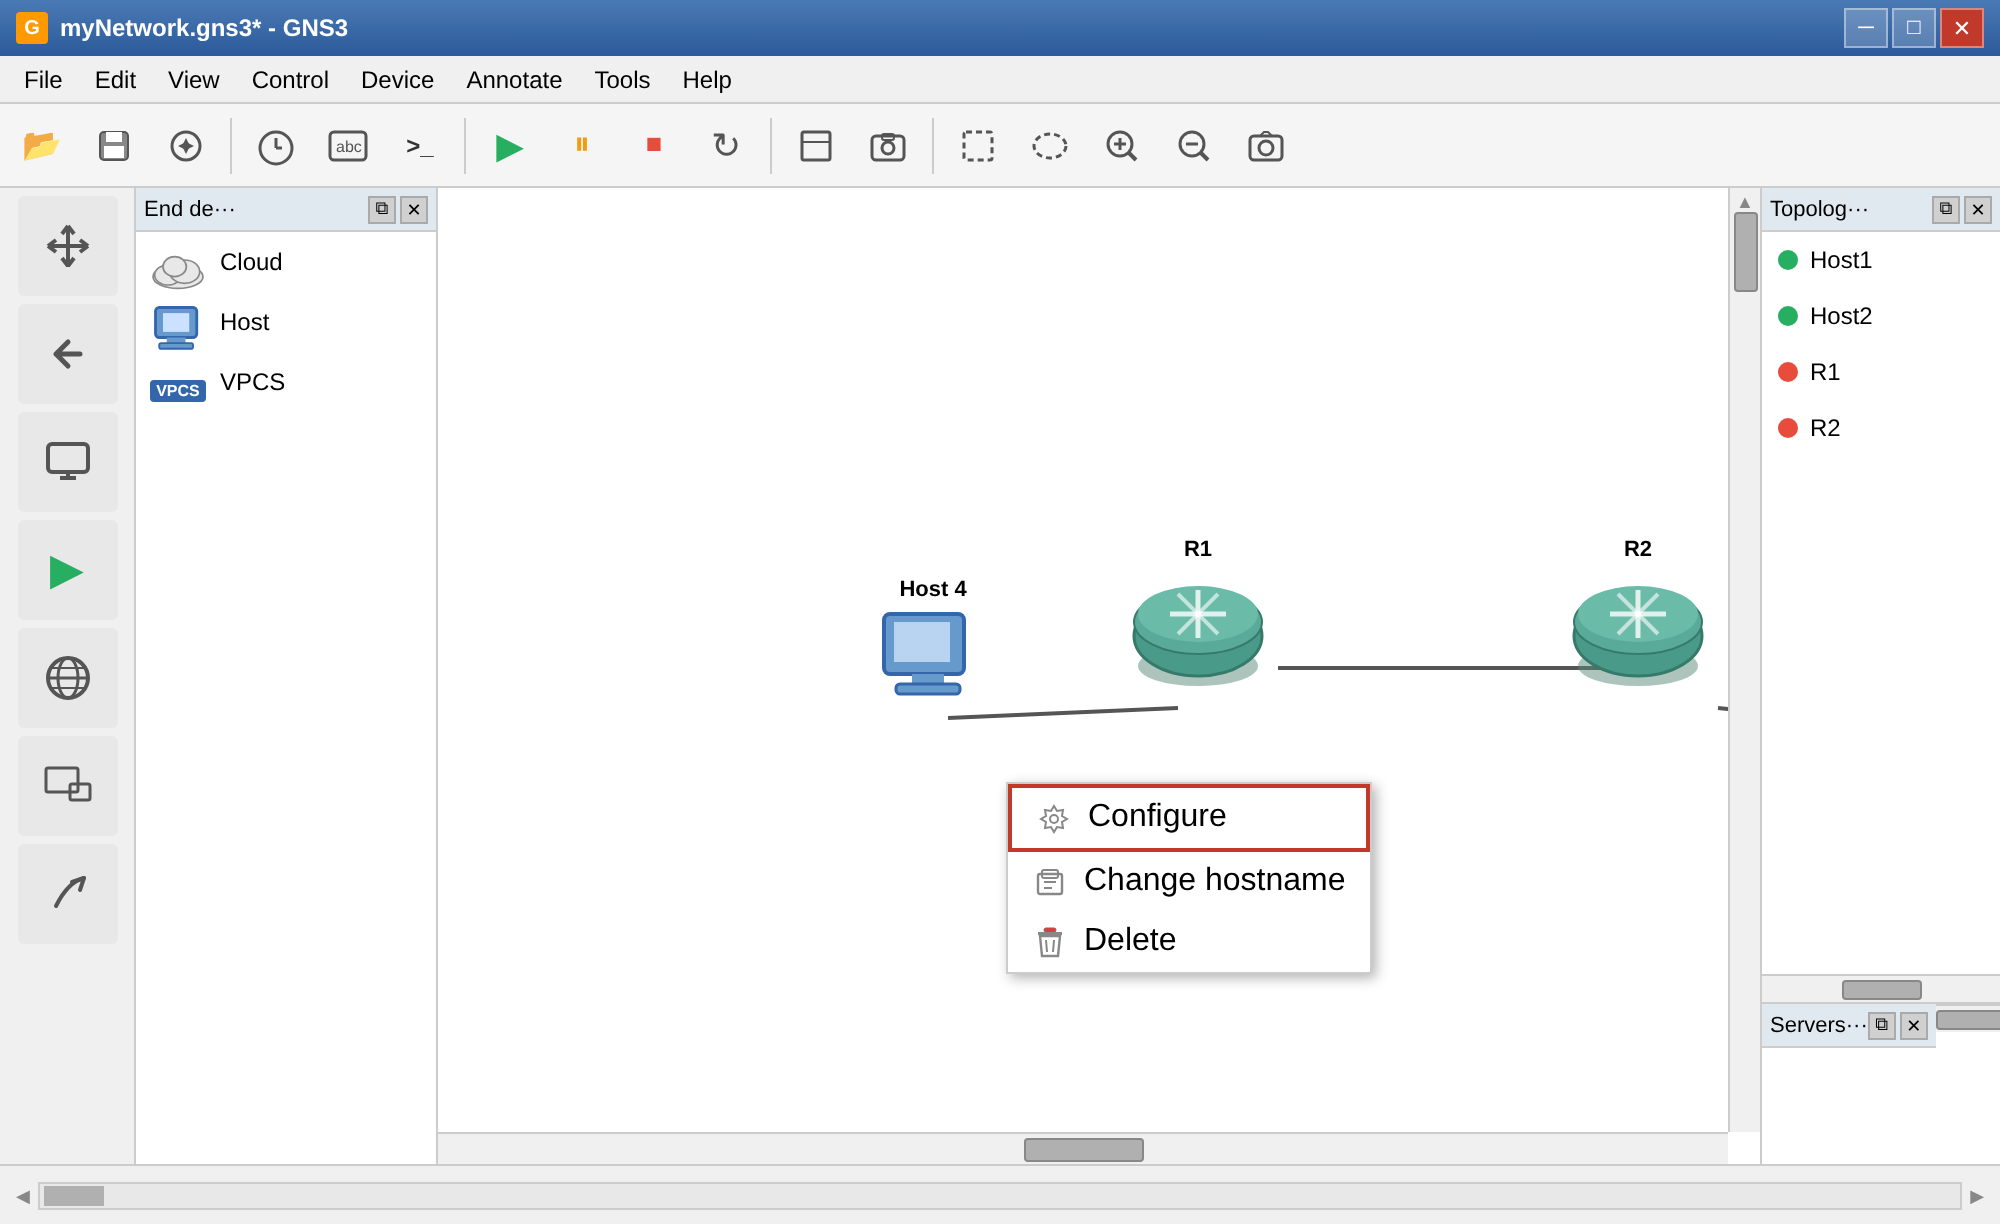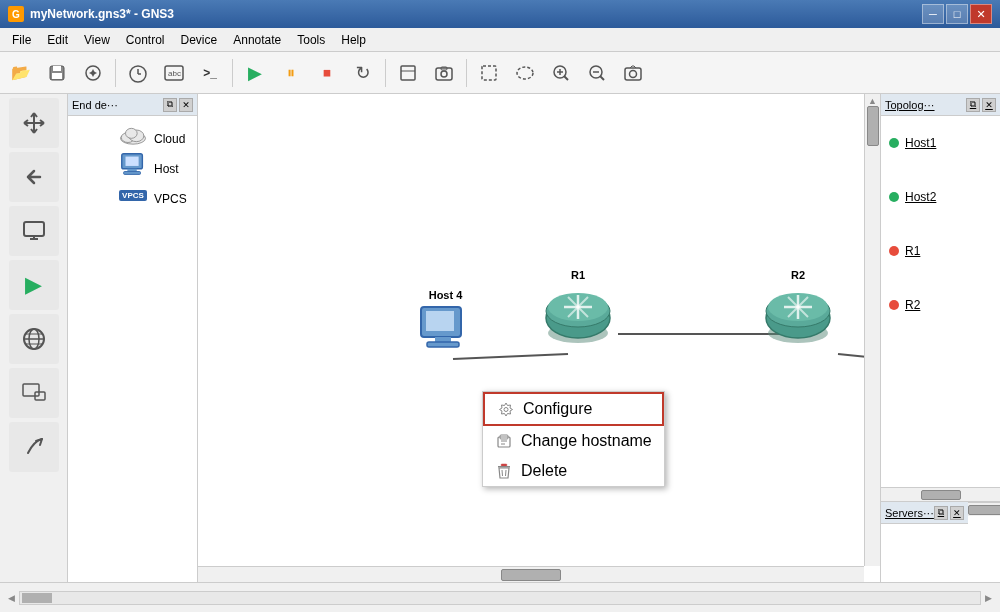--- a/index.html
+++ b/index.html
@@ -89,21 +89,21 @@
     }
 
     
     .panels-area {
       display: flex;
       flex: 1;
     }
 
     
     .device-panel {
-      width: 130px;
+      width: 151px;
       background: white;
       border-right: 1px solid #ccc;
       display: flex;
       flex-direction: column;
     }
     .panel-header {
       background: #e0e8f0;
       height: 22px;
       display: flex;
       align-items: center;
@@ -117,25 +117,24 @@
       width: 14px; height: 14px;
       background: #d0d0d0;
       border: 1px solid #aaa;
       cursor: pointer;
       font-size: 9px;
       display: flex; align-items: center; justify-content: center;
     }
 
     .device-list { flex: 1; overflow-y: auto; padding: 4px; }
     .device-item {
-      display: flex; align-items: flex-end; gap: 6px;
+      display: flex; align-items: flex-start; gap: 6px;
       padding: 4px 2px;
       cursor: pointer;
       border-radius: 2px;
-      margin-left: 44px;
     }
     .device-icon { width: 30px; height: 22px; display: flex; align-items: center; justify-content: center; }
 
     
     .canvas-area {
       flex: 1;
       position: relative;
       background: white;
       overflow: hidden;
     }
@@ -179,38 +178,37 @@
     }
     .ctx-item.highlighted { background: white; border: 2px solid #c0392b; }
     .ctx-icon { width: 18px; height: 18px; display: flex; align-items: center; justify-content: center; font-size: 13px; }
 
     
     .right-panels {
       width: 120px;
       display: flex;
       flex-direction: column;
       border-left: 1px solid #ccc;
-      text-decoration: underline;
     }
     .topology-panel {
       flex: 1;
       background: white;
       display: flex;
       flex-direction: column;
       border-bottom: 1px solid #ccc;
     }
     .servers-panel {
       height: 80px;
       background: white;
       display: flex;
       flex-direction: row;
     }
     .topo-item {
       display: flex; align-items: center; gap: 6px;
-      padding: 20px 8px; font-size: 12px; cursor: pointer;
+      padding: 7px 8px; font-size: 12px; cursor: pointer;
     }
     .status-dot { width: 10px; height: 10px; border-radius: 50%; }
     .status-green { background: #27ae60; }
     .status-red { background: #e74c3c; }
 
     .topo-scrollbar {
       height: 14px; background: #f0f0f0; border-top: 1px solid #ccc;
       display: flex; align-items: center; justify-content: center;
     }
 

